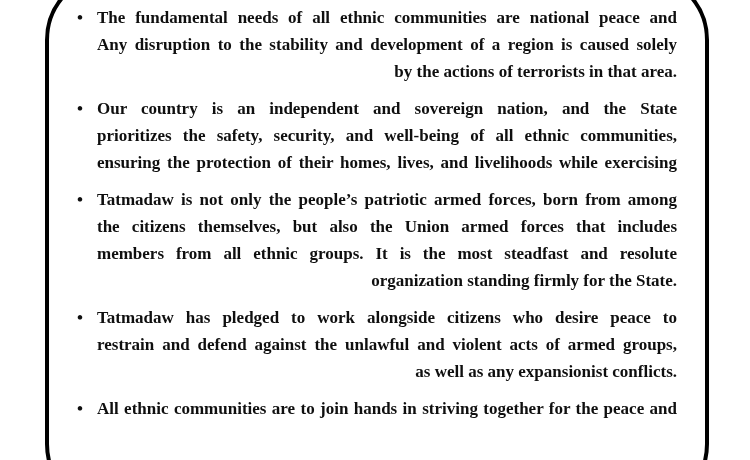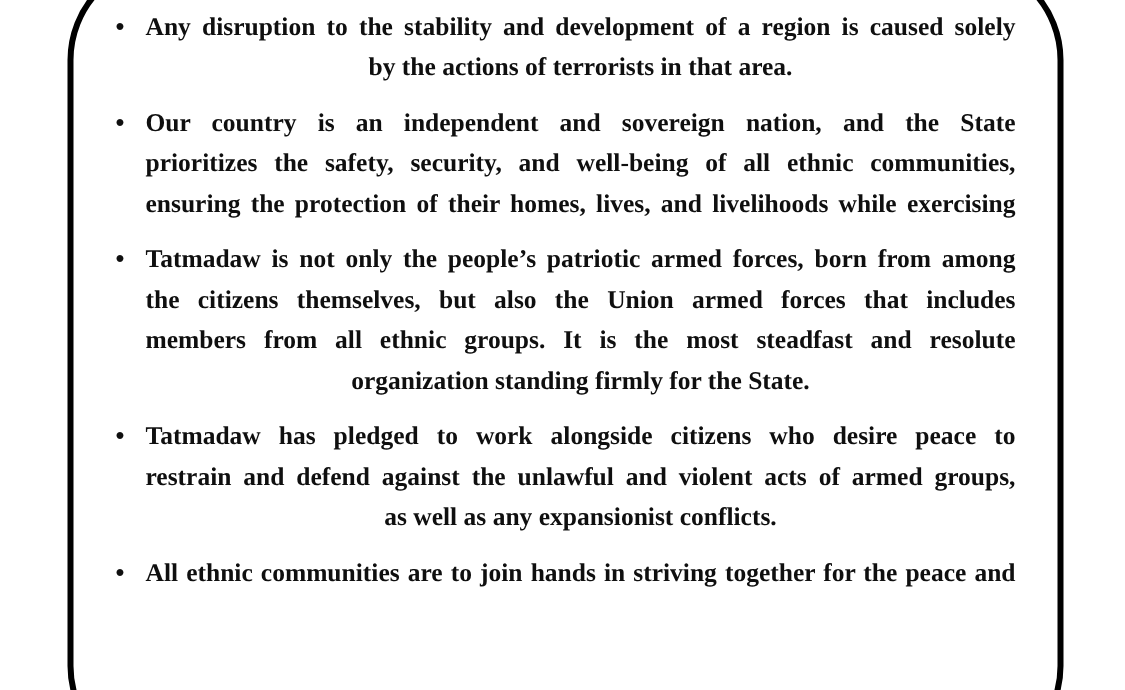--- a/index.html
+++ b/index.html
@@ -31,35 +31,36 @@
     font-size: 17px;
     line-height: 27px;
   }
   .marker {
     flex: 0 0 22px;
     width: 22px;
     text-align: left;
     padding-left: 2px;
   }
   .text { flex: 1; min-width: 0; }
-  .line { text-align: center; }
+  .line { text-align: right; }
   .line.j {
     text-align: justify;
     text-align-last: justify;
   }
 </style>
 </head>
 <body>
 
 <div class="frame"></div>
 
 <div class="content" id="bullets">
     <div class="bullet-item">
       <span class="marker">•</span>
       <div class="text">
+        <div class="line j">The fundamental needs of all ethnic communities are national peace and</div>
         <div class="line j">Any disruption to the stability and development of a region is caused solely</div>
         <div class="line">by the actions of terrorists in that area.</div>
       </div>
     </div>
     <div class="bullet-item">
       <span class="marker">•</span>
       <div class="text">
         <div class="line j">Our country is an independent and sovereign nation, and the State</div>
         <div class="line j">prioritizes the safety, security, and well-being of all ethnic communities,</div>
         <div class="line j">ensuring the protection of their homes, lives, and livelihoods while exercising</div>

